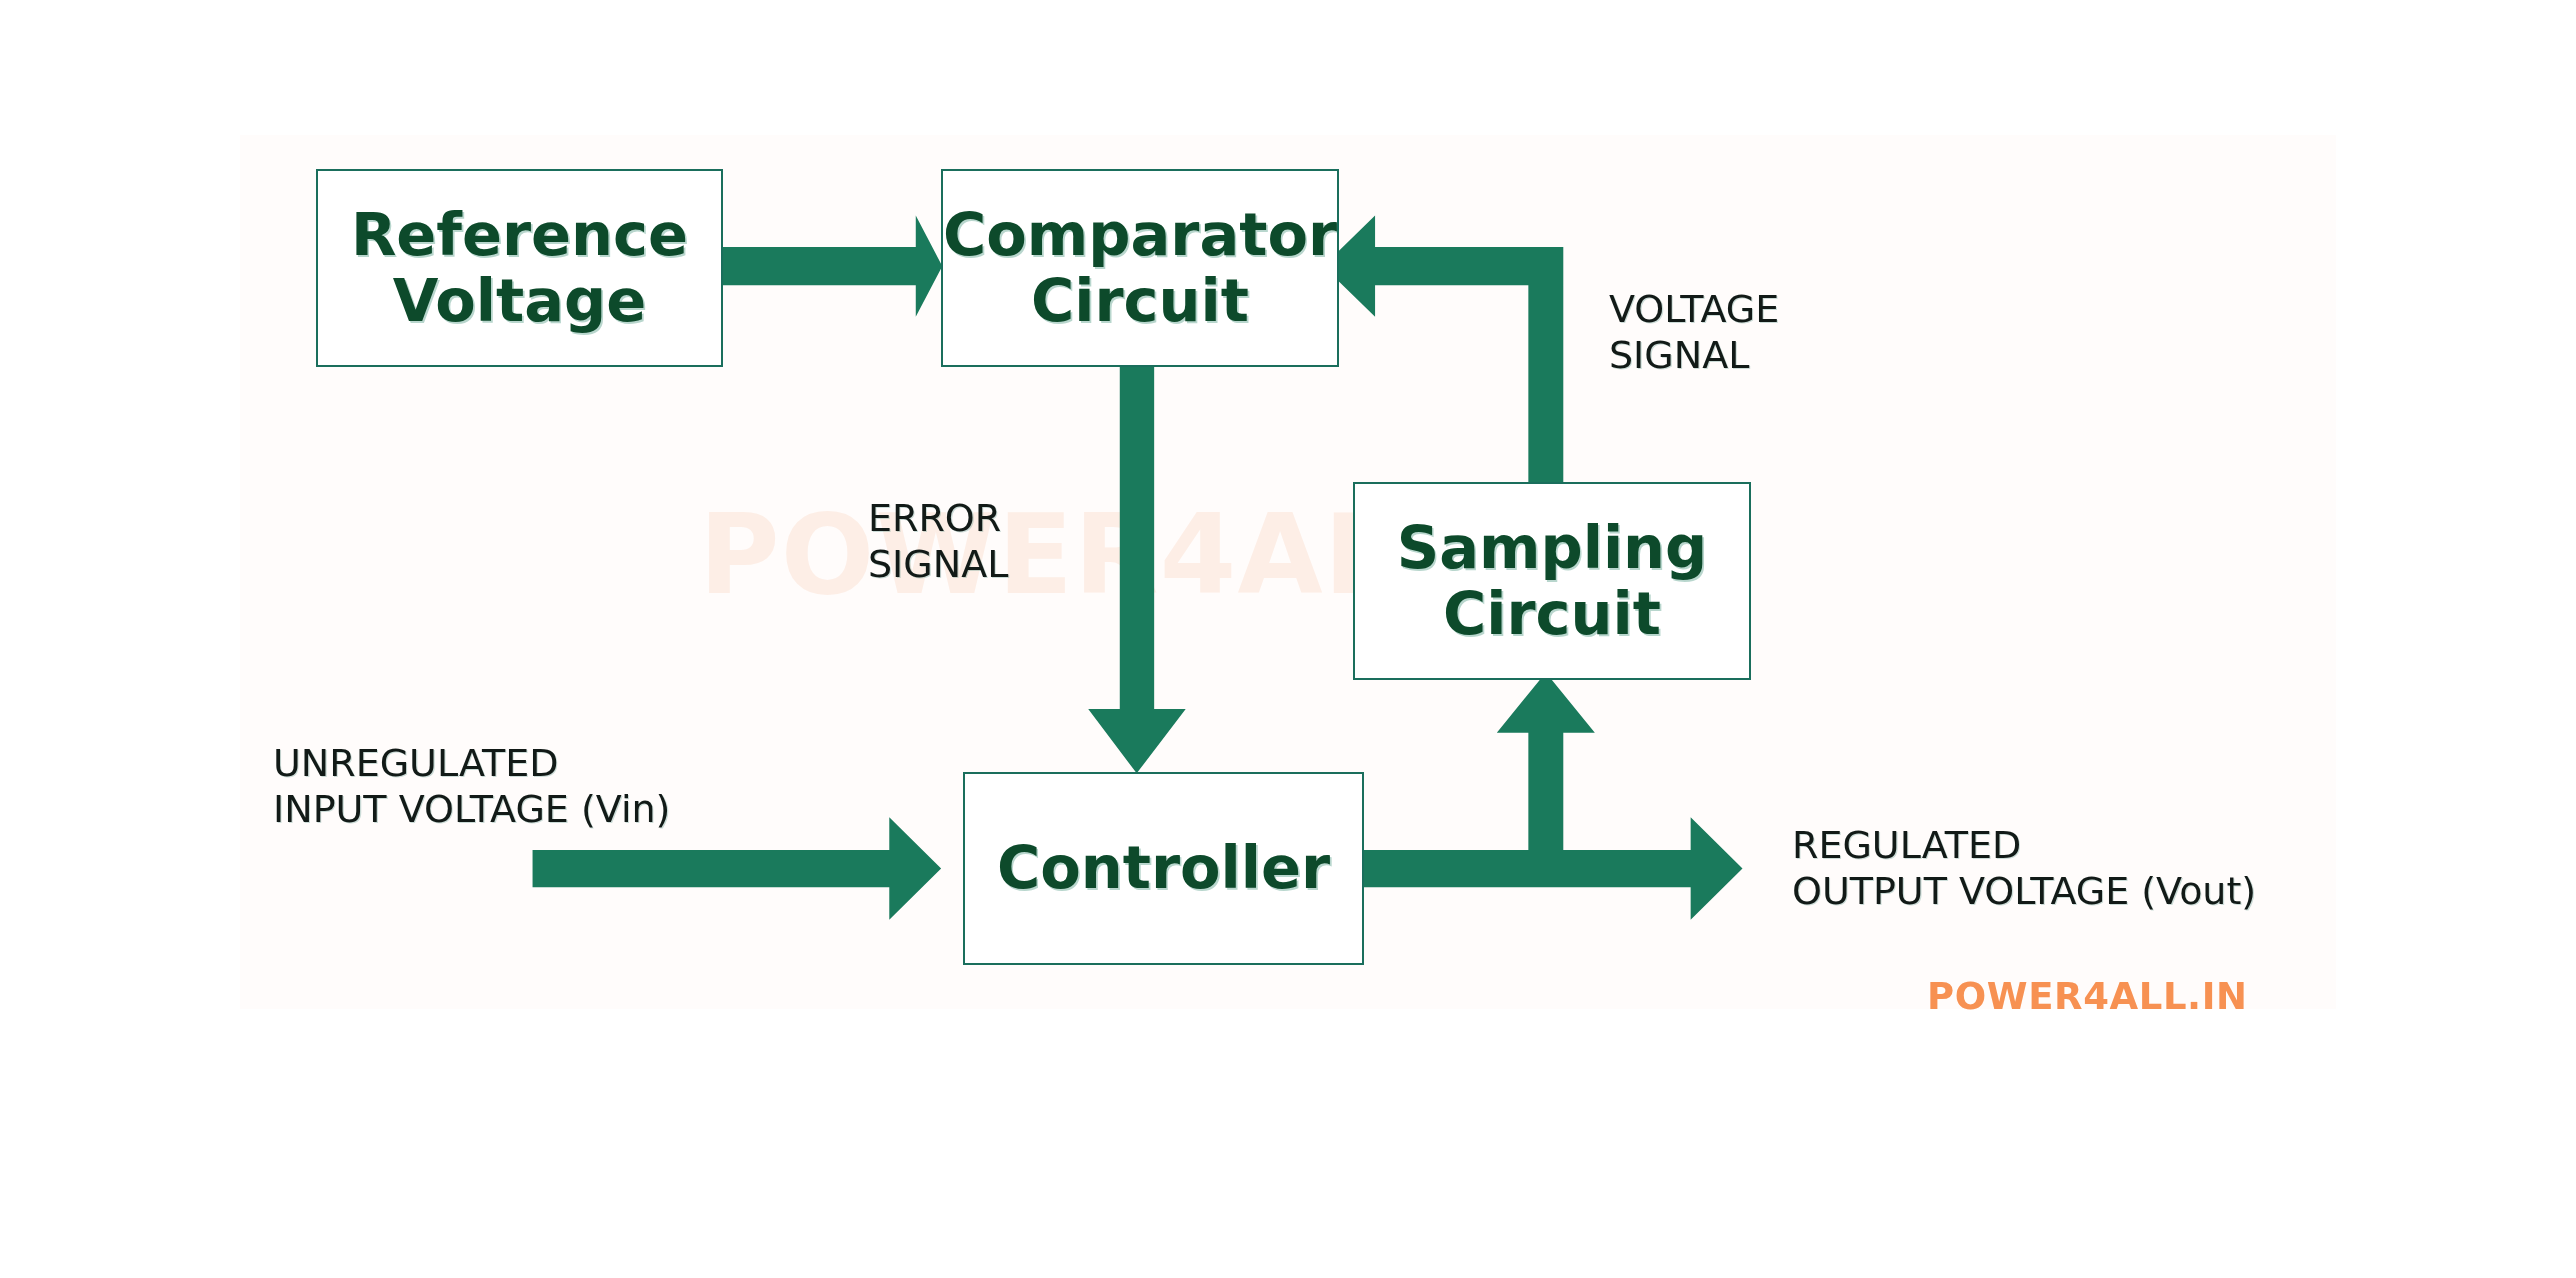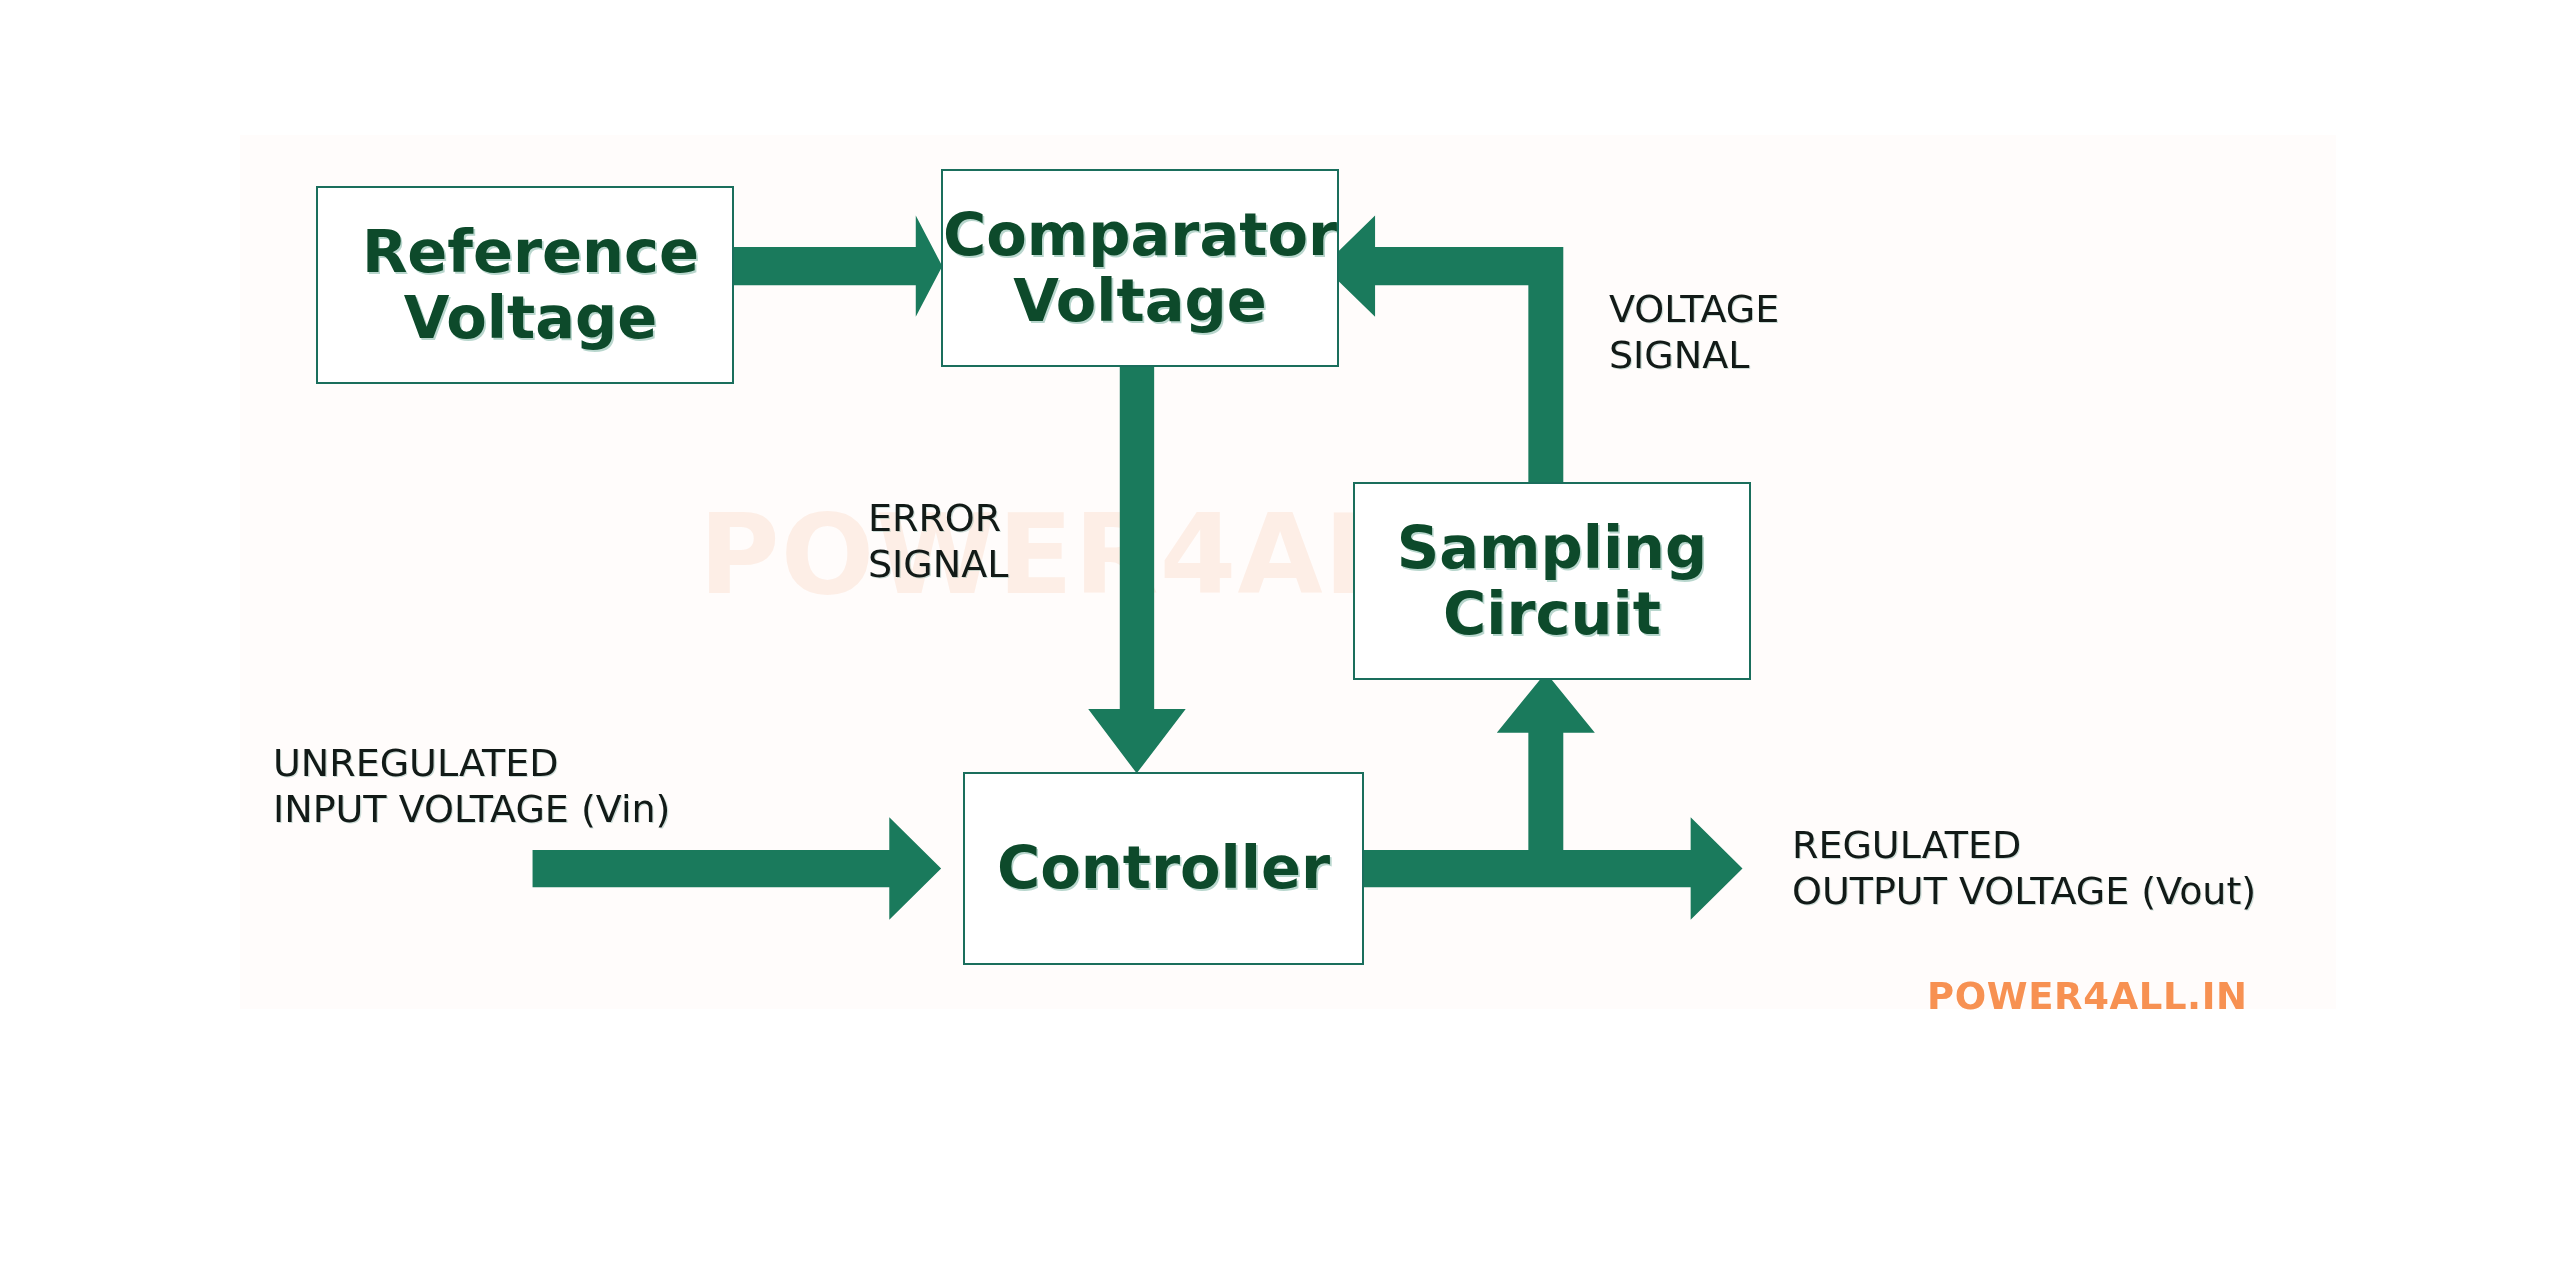--- a/index.html
+++ b/index.html
@@ -18,21 +18,21 @@
              line-height:118px;white-space:nowrap;user-select:none;
              font-family:"DejaVu Sans", sans-serif;}
 
   
   .box{position:absolute;border:2.3px solid #1a6e5c;background:#ffffff;
        display:flex;align-items:center;justify-content:center;text-align:center;}
   .box-label{color:#0d4a2b;font-weight:bold;line-height:1.12;
              font-family:"DejaVu Sans", sans-serif;
              text-shadow:1.7px 1.7px 0 rgba(20,120,90,0.30);white-space:pre-line;}
 
-  #box-reference{left:316px;top:186px;width:403px;height:194px;padding-left:11px;}
+  #box-reference{left:316px;top:169px;width:403px;height:194px;}
   #box-reference .box-label{font-size:59px;}
   #box-comparator{left:941px;top:169px;width:394px;height:194px;}
   #box-comparator .box-label{font-size:59px;}
   #box-sampling{left:1353px;top:482px;width:394px;height:194px;}
   #box-sampling .box-label{font-size:59px;}
   #box-controller{left:938px;top:772px;width:397px;height:189px;margin-left:25px;}
   #box-controller .box-label{font-size:59px;}
 
   
   .txt{position:absolute;color:#121a17;font-weight:normal;line-height:1.20;
@@ -88,21 +88,21 @@
     </g>
   </svg>
 
   <div class="box" id="box-reference">
     <span class="box-label">Reference
 Voltage</span>
   </div>
 
   <div class="box" id="box-comparator">
     <span class="box-label">Comparator
-Voltage</span>
+Circuit</span>
   </div>
 
   <div class="box" id="box-sampling">
     <span class="box-label">Sampling
 Circuit</span>
   </div>
 
   <div class="box" id="box-controller">
     <span class="box-label">Controller</span>
   </div>

